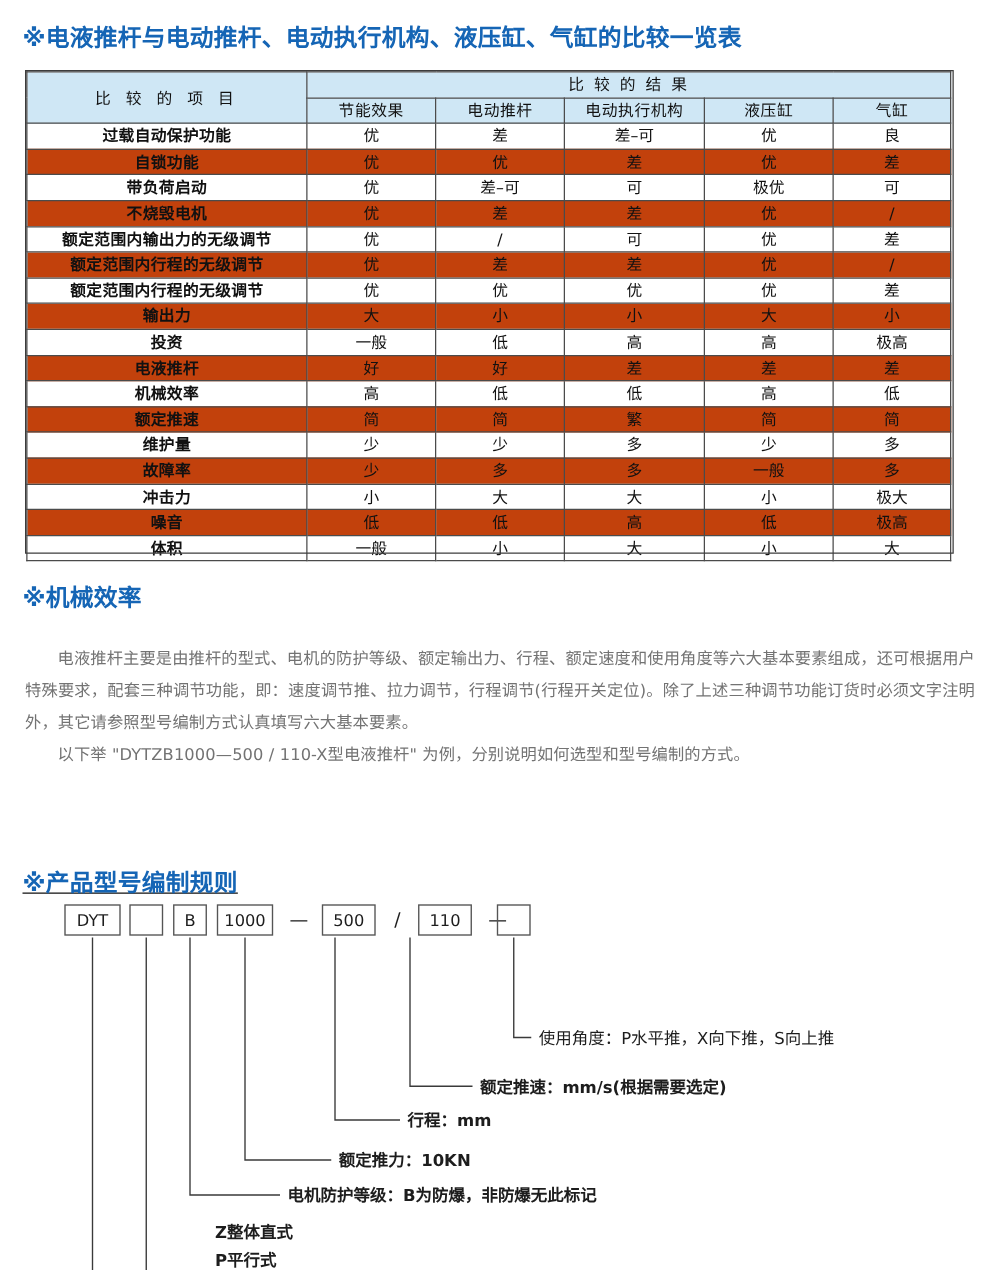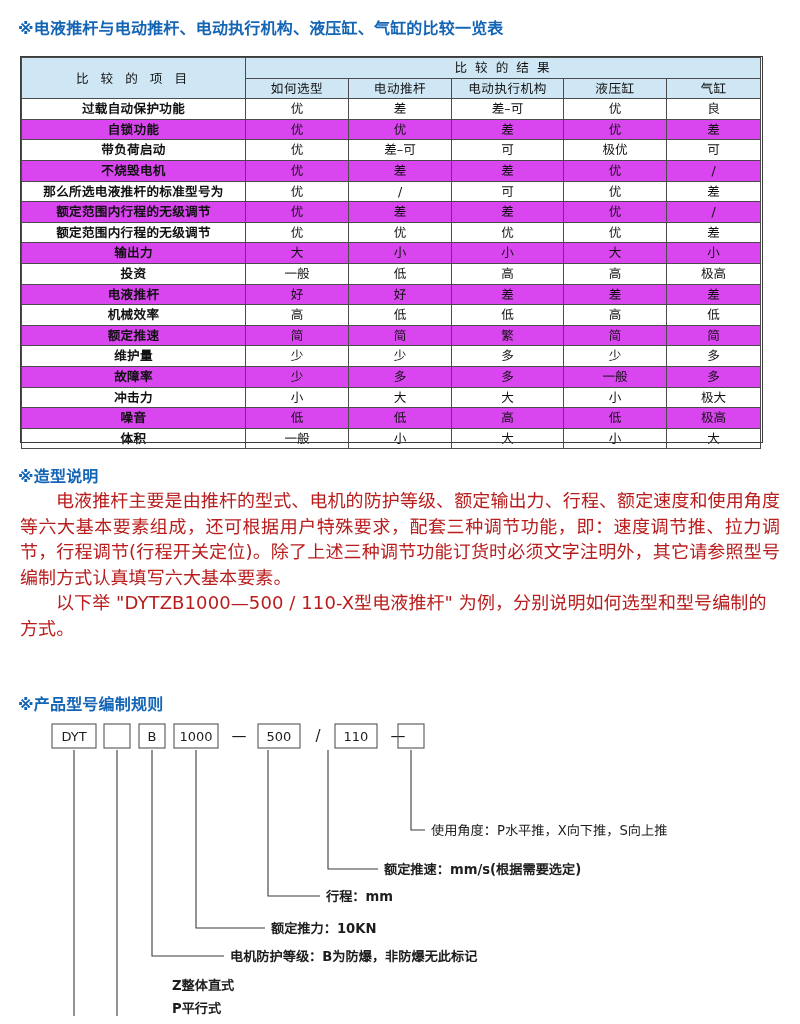--- a/index.html
+++ b/index.html
@@ -14,21 +14,21 @@
     position: relative;
     font-family: "DejaVu Sans", "Liberation Sans", sans-serif;
     color: #111111;
     overflow: hidden;
   }
 
   
   .sec-heading {
     color: #1565b5;
     font-weight: bold;
-    font-size: 16px;
+    font-size: 19px;
     letter-spacing: 0.2px;
     white-space: nowrap;
   }
 
   #title-block {
     position: absolute;
     left: 18px;
     top: 15px;
   }
 
@@ -68,53 +68,53 @@
     background: #cfe7f5;
     letter-spacing: 2px;
   }
   table.cmp thead th.sub {
     letter-spacing: 0.5px;
   }
   table.cmp thead th.corner {
     letter-spacing: 4px;
   }
   table.cmp tbody tr.alt td {
-    background: #d946ef;
+    background: #c2410c;
   }
   table.cmp tbody tr td:first-child {
     letter-spacing: 0.3px;
     font-weight: bold;
   }
   .tbl-outline {
     position: absolute;
     left: 20px;
     top: 56px;
     width: 741px;
     height: 385px;
     border: 1.4px solid #3c3c3c;
     pointer-events: none;
   }
 
   
   #shape-heading { position: absolute; left: 18px; top: 463px; }
   #prose {
     position: absolute;
     left: 20px;
-    top: 488px;
+    top: 515px;
     width: 760px;
-    font-size: 18px;
+    font-size: 13px;
     line-height: 25.6px;
-    color: #b91c1c;
+    color: #737373;
     letter-spacing: 0.1px;
   }
   #prose p { margin: 0; text-indent: 2em; }
   #prose p.just { text-align: justify; text-justify: inter-ideograph; }
 
   
-  #code-heading { position: absolute; left: 18px; top: 691px; }
+  #code-heading { position: absolute; left: 18px; top: 691px; text-decoration: underline; }
 
   #diagram {
     position: absolute;
     left: 0;
     top: 716px;
     width: 760px;
     height: 300px;
   }
   #diagram svg { display: block; }
 
@@ -161,21 +161,21 @@
       <col class="c3">
         <col class="c4">
         <col class="c5">
     </colgroup>
     <thead>
       <tr>
         <th class="corner" rowspan="2" style="height:39px;line-height:39px;">比 较 的 项 目</th>
         <th colspan="5">比 较 的 结 果</th>
       </tr>
       <tr>
-        <th class="sub">如何选型</th>
+        <th class="sub">节能效果</th>
         <th class="sub">电动推杆</th>
         <th class="sub">电动执行机构</th>
         <th class="sub">液压缸</th>
         <th class="sub">气缸</th>
       </tr>
     </thead>
     <tbody id="cmp-body">
         <tr>
           <td>过载自动保护功能</td>
           <td>优</td>
@@ -202,21 +202,21 @@
         </tr>
         <tr class="alt">
           <td>不烧毁电机</td>
           <td>优</td>
           <td>差</td>
           <td>差</td>
           <td>优</td>
           <td>/</td>
         </tr>
         <tr>
-          <td>那么所选电液推杆的标准型号为</td>
+          <td>额定范围内输出力的无级调节</td>
           <td>优</td>
           <td>/</td>
           <td>可</td>
           <td>优</td>
           <td>差</td>
         </tr>
         <tr class="alt">
           <td>额定范围内行程的无级调节</td>
           <td>优</td>
           <td>差</td>
@@ -311,21 +311,21 @@
           <td>大</td>
           <td>小</td>
           <td>大</td>
         </tr>
       </tbody>
   </table>
 </div>
 <div class="tbl-outline"></div>
 
 <div id="shape-heading">
-  <span class="sec-heading">※造型说明</span>
+  <span class="sec-heading">※机械效率</span>
 </div>
 
 <div id="prose">
   <p class="just">电液推杆主要是由推杆的型式、电机的防护等级、额定输出力、行程、额定速度和使用角度等六大基本要素组成，还可根据用户特殊要求，配套三种调节功能，即：速度调节推、拉力调节，行程调节(行程开关定位)。除了上述三种调节功能订货时必须文字注明外，其它请参照型号编制方式认真填写六大基本要素。</p>
   <p>以下举 "DYTZB1000—500 / 110-X型电液推杆" 为例，分别说明如何选型和型号编制的方式。</p>
 </div>
 
 <div id="code-heading">
   <span class="sec-heading">※产品型号编制规则</span>
 </div>

